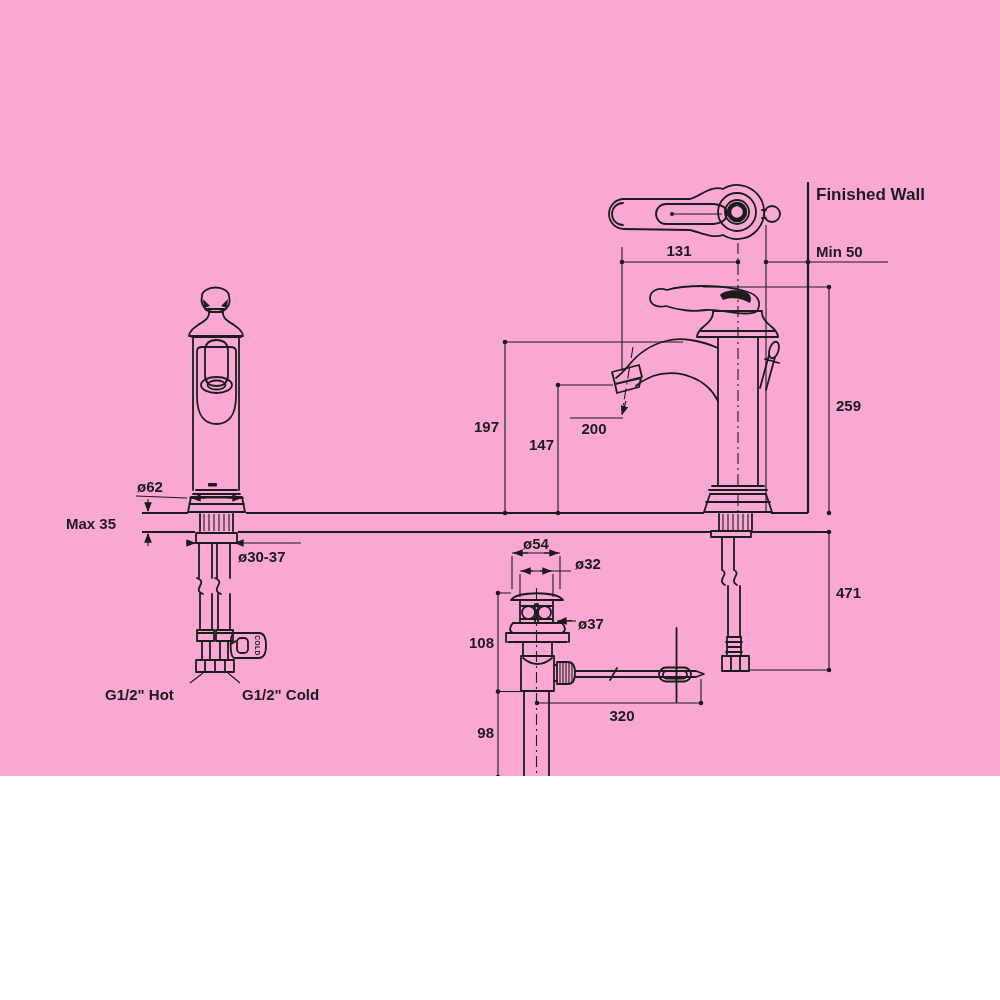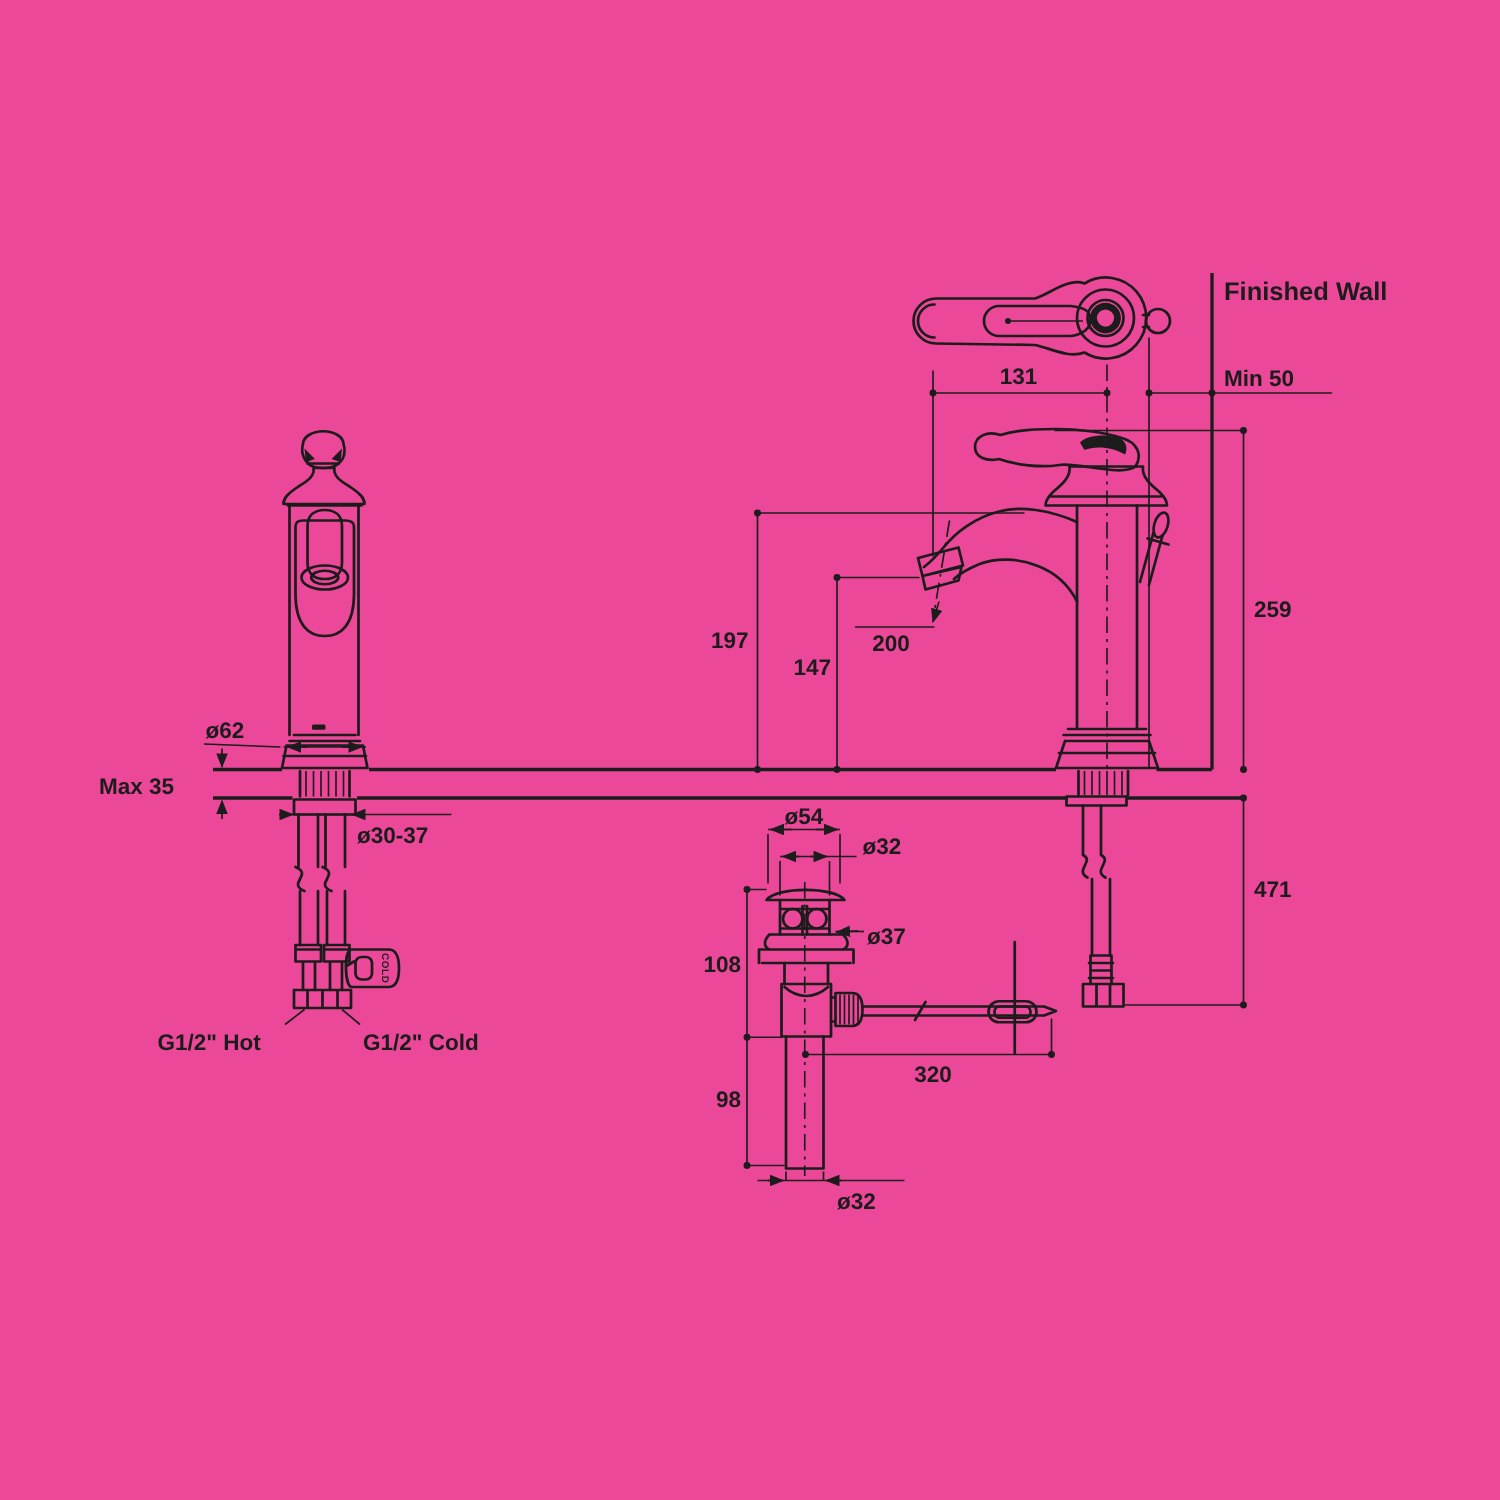--- a/index.html
+++ b/index.html
@@ -1,16 +1,16 @@
 <!DOCTYPE html>
 <html><head>
 <meta charset="utf-8">
 <style>
   html,body{margin:0;padding:0;background:#fff;}
-  .stage{position:relative;width:1000px;height:1000px;background:#ec4899;overflow:hidden;}
+  .stage{position:relative;width:1000px;height:776px;background:#f9a8d4;overflow:hidden;}
   svg{display:block;}
   .outline{fill:none;stroke:#1c1c1c;stroke-width:1.8;stroke-linecap:round;stroke-linejoin:round;}
   .thick{fill:none;stroke:#1c1c1c;stroke-width:2.2;}
   .dim{fill:none;stroke:#1c1c1c;stroke-width:1.1;}
   .cl{fill:none;stroke:#1c1c1c;stroke-width:1.1;stroke-dasharray:11 4 2 4;}
   .filldark{fill:#1c1c1c;stroke:none;}
   .dimtext{font:bold 15px "Liberation Sans", sans-serif;fill:#1c1c1c;}
   .lbltext{font:bold 17px "Liberation Sans", sans-serif;fill:#1c1c1c;}
   .tagtext{font:bold 6.5px "Liberation Sans", sans-serif;fill:#1c1c1c;letter-spacing:.5px;}
 </style>

